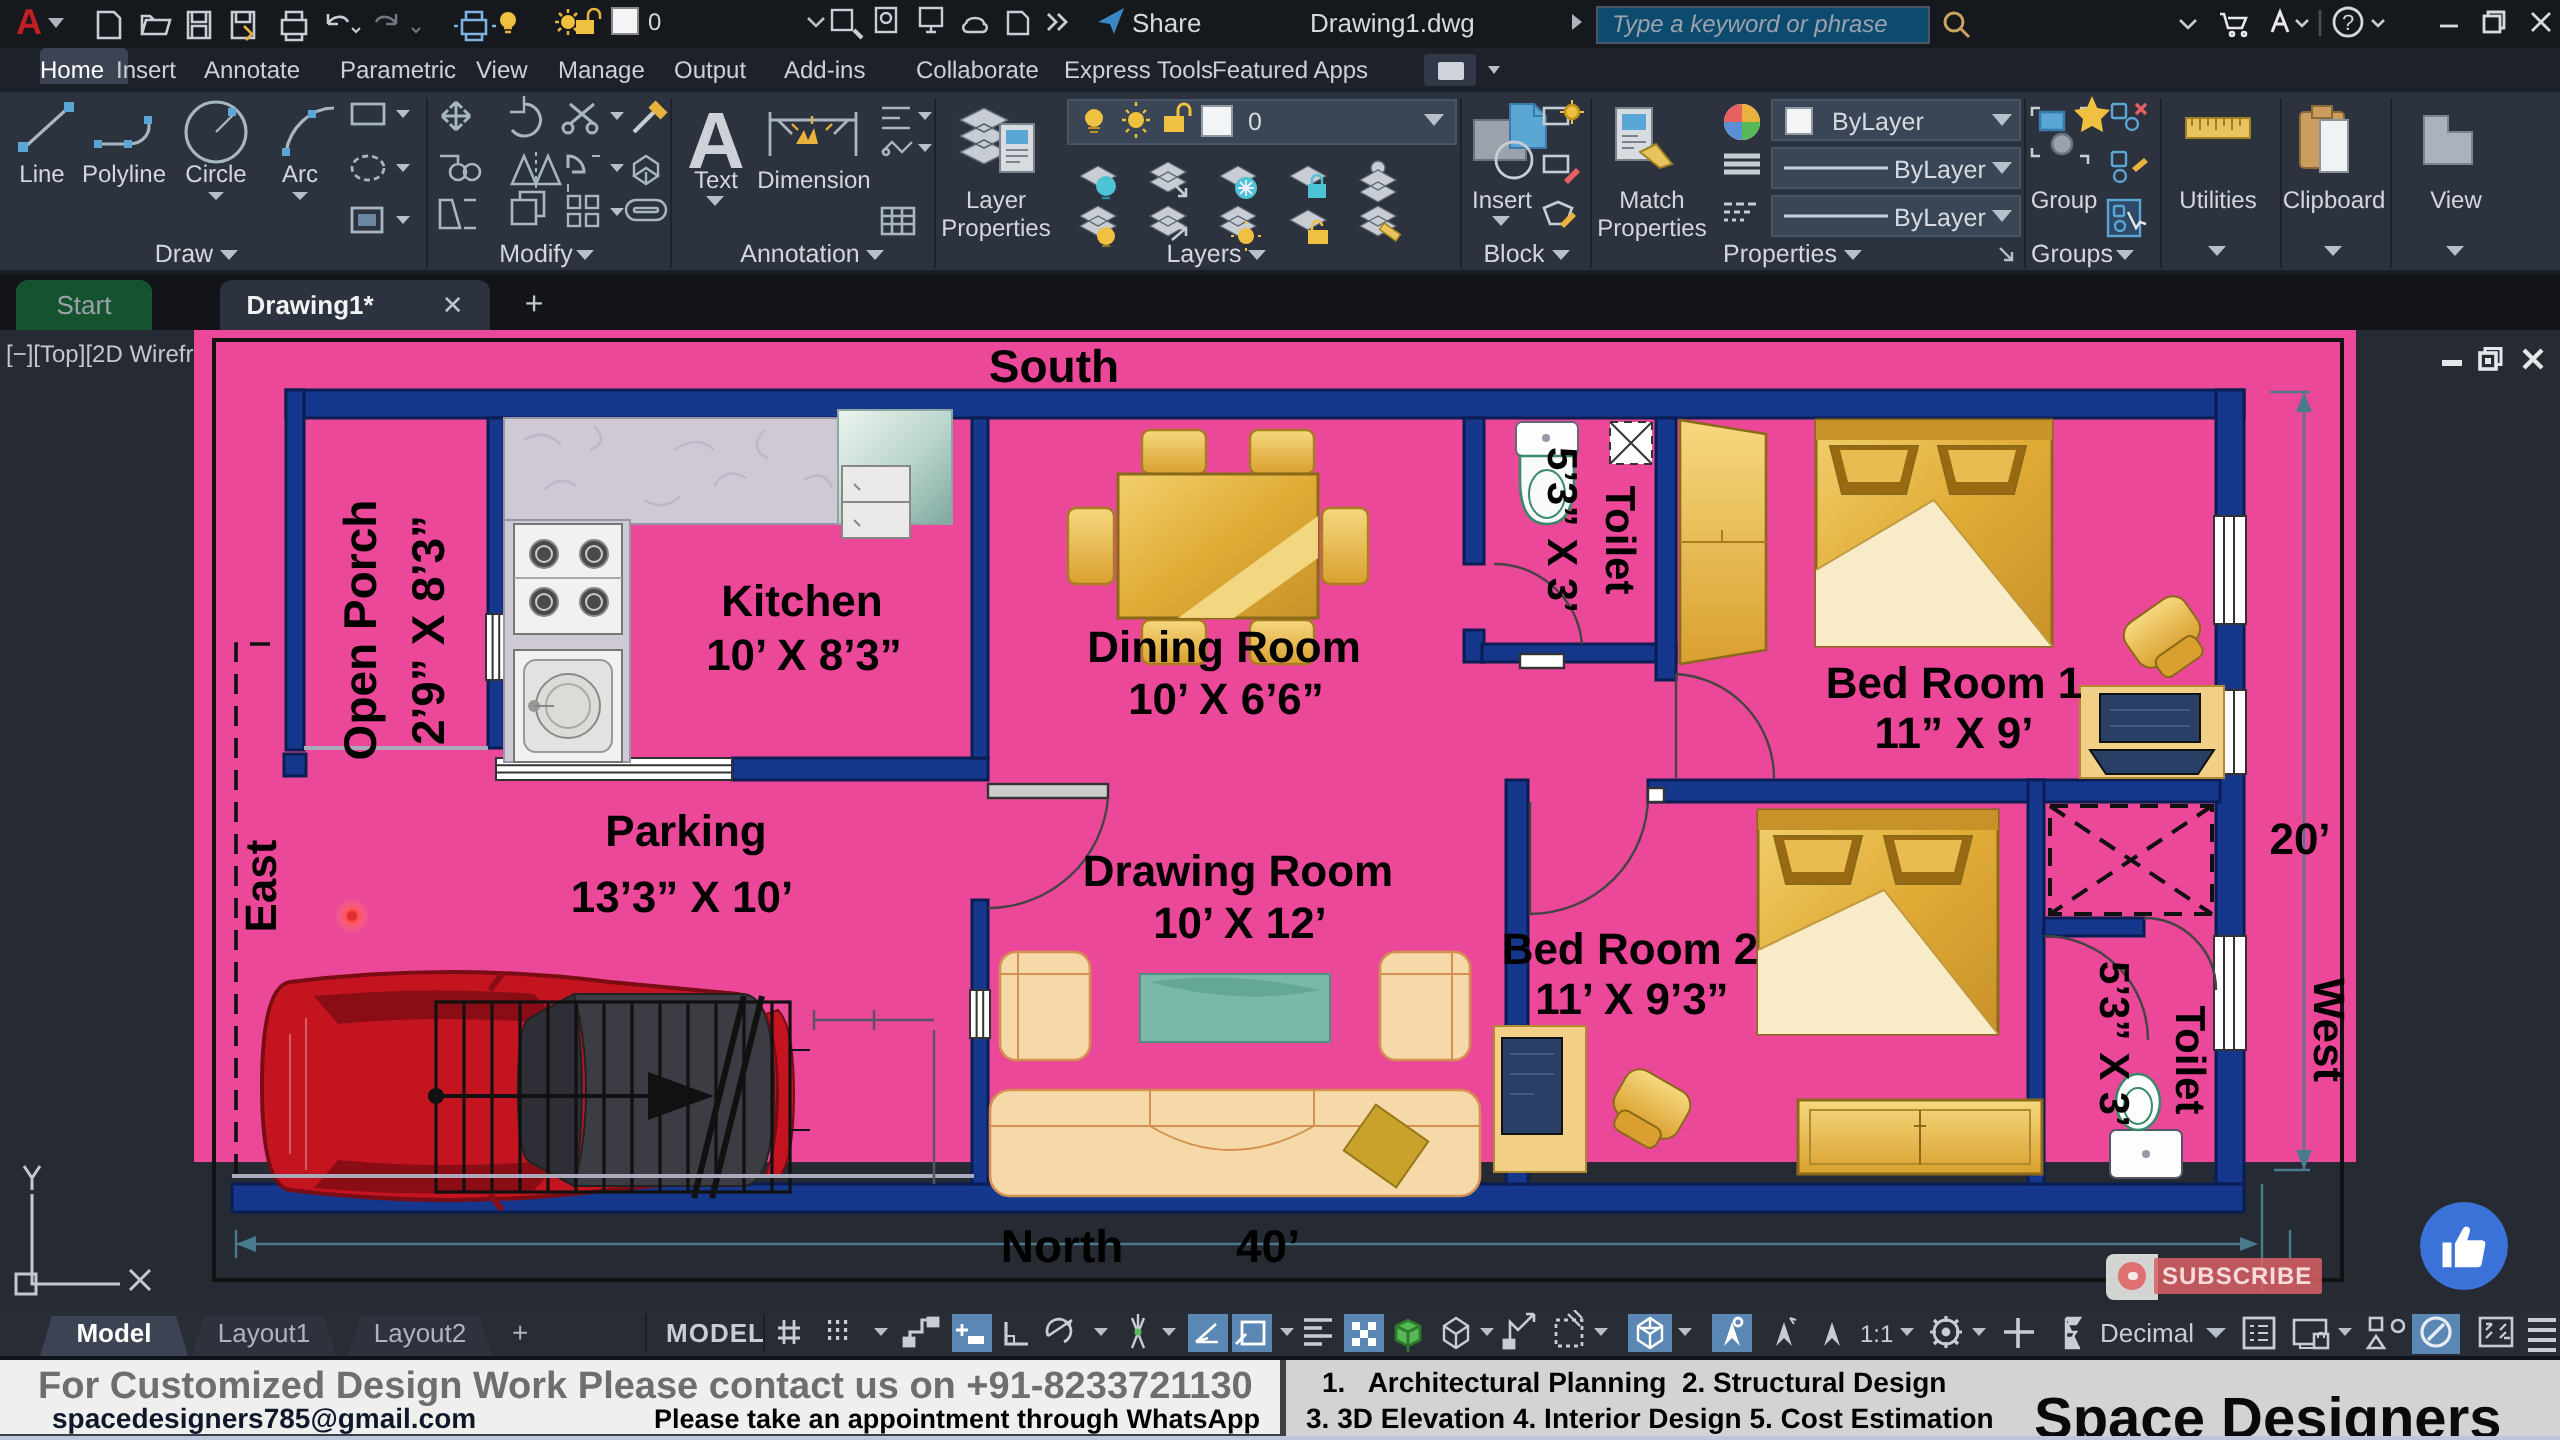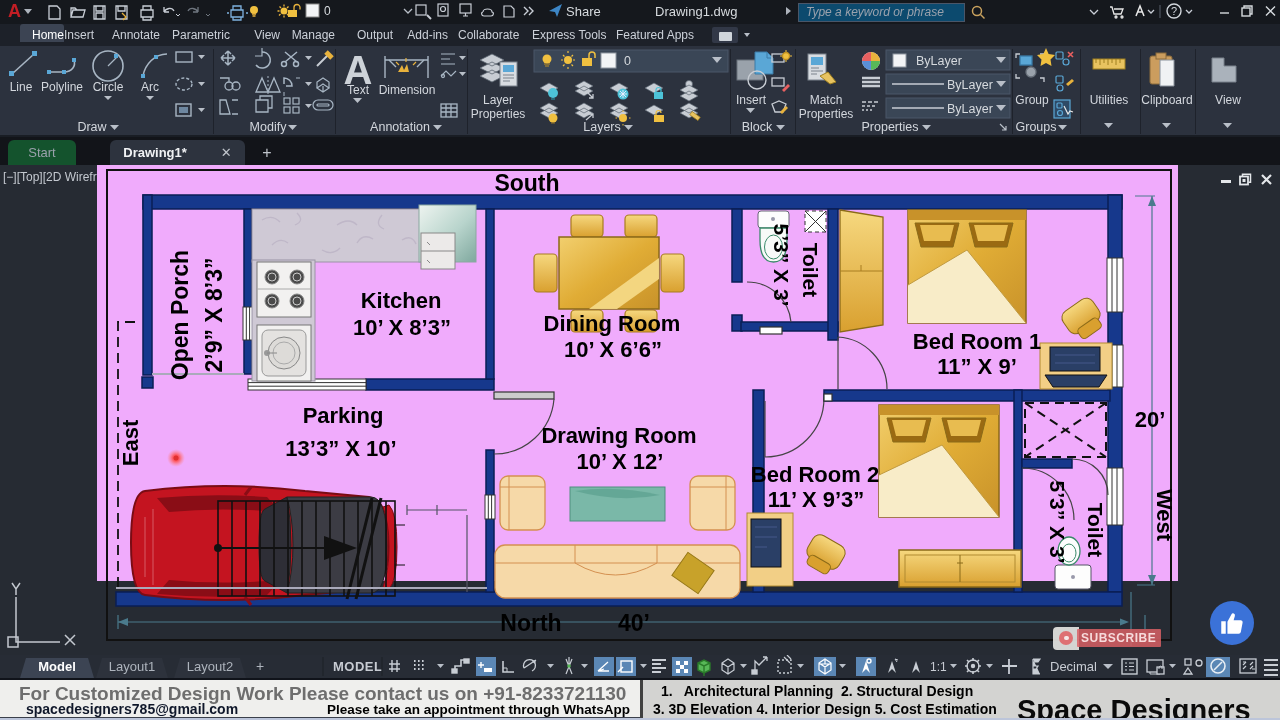--- a/index.html
+++ b/index.html
@@ -3,30 +3,30 @@
 <meta charset="utf-8">
 <style>
 html,body{margin:0;padding:0;}
 #root{position:relative;width:1280px;height:720px;overflow:hidden;font-family:"Liberation Sans",sans-serif;background:#262b33;}
 .abs{position:absolute;}
 
 #titlebar{position:absolute;left:0;top:0;width:1280px;height:24px;background:#15181d;}
 .tbtxt{color:#d6dade;font-size:13px;}
 
 #menurow{position:absolute;left:0;top:24px;width:1280px;height:22px;background:#1d2129;}
-.mtab{position:absolute;top:0;height:18px;line-height:22px;color:#ccd1d9;font-size:12px;text-align:right;white-space:nowrap;}
+.mtab{position:absolute;top:0;height:18px;line-height:22px;color:#ccd1d9;font-size:12px;text-align:left;white-space:nowrap;}
 .mtab.active{background:#3c4453;color:#fff;border-radius:3px 3px 0 0;}
 
 #ribbon{position:absolute;left:0;top:46px;width:1280px;height:91px;background:#2c323e;}
 
 #filetabs{position:absolute;left:0;top:137px;width:1280px;height:28px;background:#121419;}
 .ftab{position:absolute;top:3px;height:25px;line-height:25px;font-size:13px;text-align:center;}
 
 #viewport{position:absolute;left:0;top:165px;width:1280px;height:490px;background:#262b33;}
-#canvas{position:absolute;left:97px;top:0px;width:1081px;height:416px;background:#f0abfc;}
+#canvas{position:absolute;left:97px;top:0px;width:1081px;height:416px;background:#ec4899;}
 
 #statusbar{position:absolute;left:0;top:655px;width:1280px;height:23px;background:#272c35;}
 
 #banner{position:absolute;left:0;top:678px;width:1280px;height:42px;background:#efefed;border-top:2px solid #10131a;box-sizing:border-box;}
 #banner .right{position:absolute;left:640px;top:0;width:640px;height:40px;background:#d3d3d1;border-left:3px solid #404040;box-sizing:border-box;}
 </style>
 </head>
 <body>
 <div id="root">
 <div id="titlebar">

